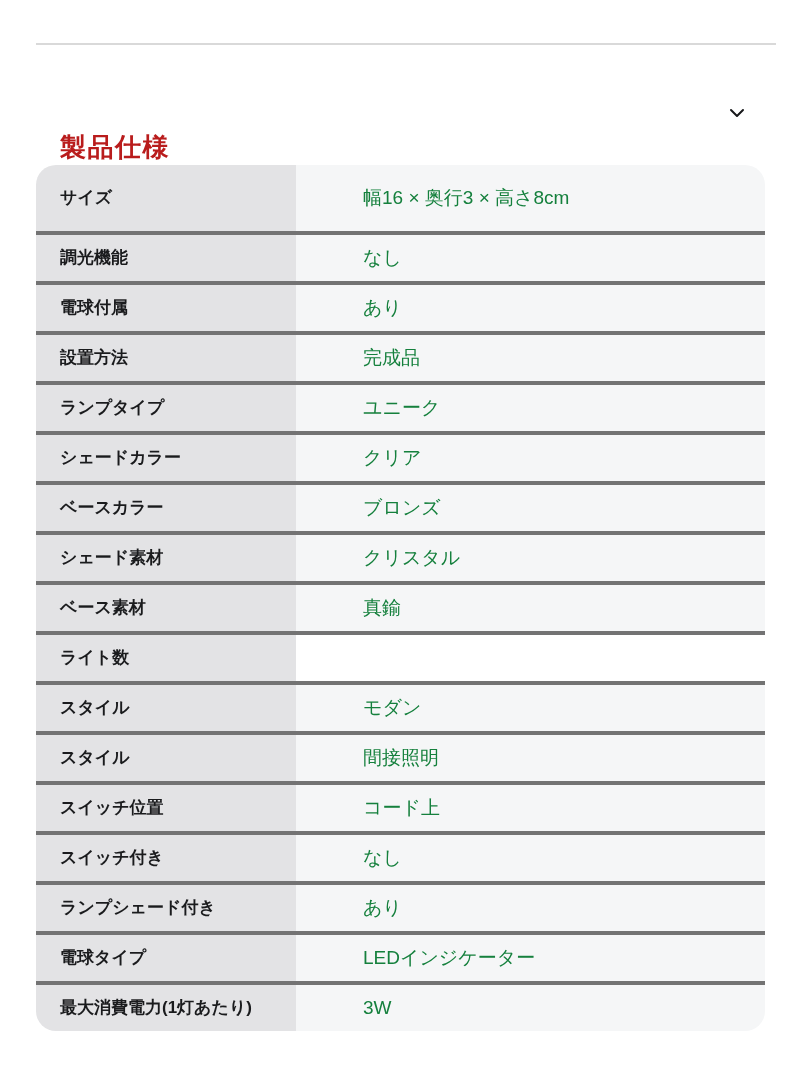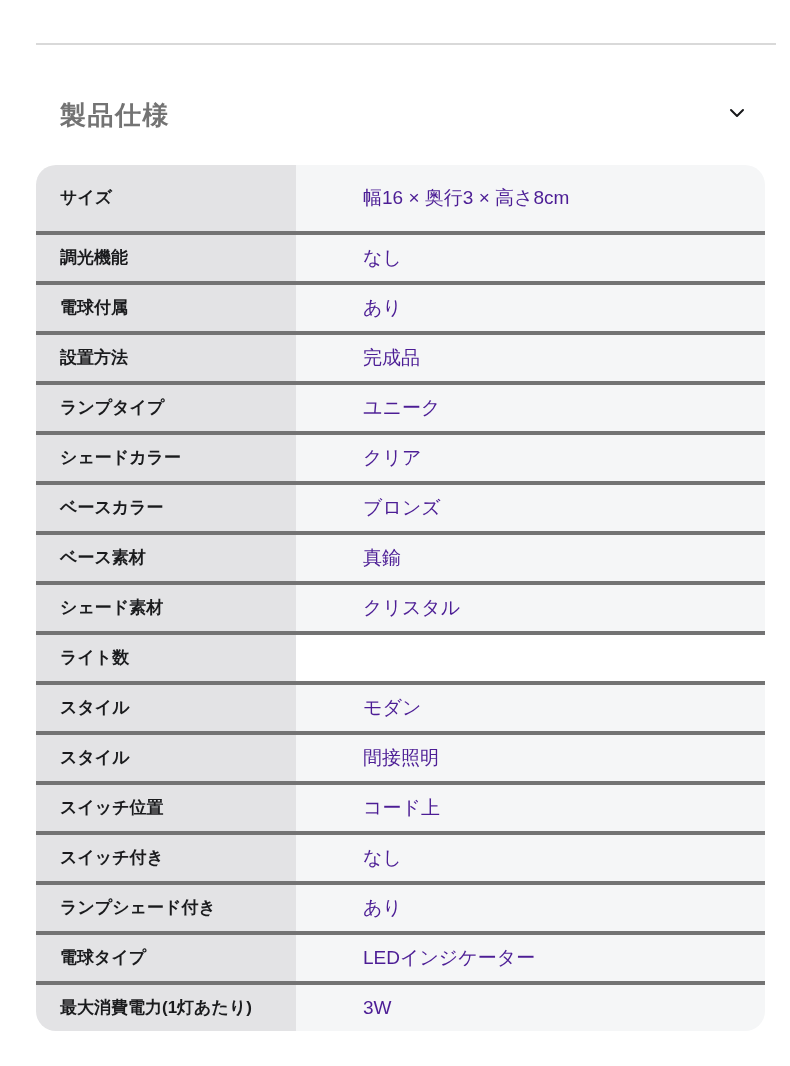--- a/index.html
+++ b/index.html
@@ -28,23 +28,24 @@
     top: 100px;
     left: 60px;
     right: 36px;
     display: flex;
     justify-content: space-between;
     align-items: flex-start;
   }
   .section-title {
     font-size: 26px;
     font-weight: 700;
-    color: #737373;
+    color: #b91c1c;
     letter-spacing: 1.5px;
     line-height: 1.2;
+    margin-top: 32px;
   }
   .chevron {
     margin-top: 2px;
     margin-right: 6px;
     cursor: pointer;
     display: inline-flex;
   }
   .spec-table {
     position: absolute;
     top: 165px;
@@ -75,21 +76,21 @@
     line-height: 1.25;
   }
   .spec-value {
     flex: 1 1 auto;
     background: #f5f6f7;
     display: flex;
     align-items: center;
     padding: 8px 16px 8px 67px;
     font-size: 19px;
     font-weight: 400;
-    color: #4c1d95;
+    color: #15803d;
     line-height: 1.25;
   }
 </style>
 </head>
 <body>
 
 <div class="page">
 
   <div class="top-rule"></div>
 
@@ -132,27 +133,27 @@
     <div class="spec-label">シェードカラー</div>
     <div class="spec-value">クリア</div>
   </div>
 
   <div class="spec-row">
     <div class="spec-label">ベースカラー</div>
     <div class="spec-value">ブロンズ</div>
   </div>
 
   <div class="spec-row">
-    <div class="spec-label">ベース素材</div>
-    <div class="spec-value">真鍮</div>
+    <div class="spec-label">シェード素材</div>
+    <div class="spec-value">クリスタル</div>
   </div>
 
   <div class="spec-row">
-    <div class="spec-label">シェード素材</div>
-    <div class="spec-value">クリスタル</div>
+    <div class="spec-label">ベース素材</div>
+    <div class="spec-value">真鍮</div>
   </div>
 
   <div class="spec-row">
     <div class="spec-label">ライト数</div>
   </div>
 
   <div class="spec-row">
     <div class="spec-label">スタイル</div>
     <div class="spec-value">モダン</div>
   </div>

